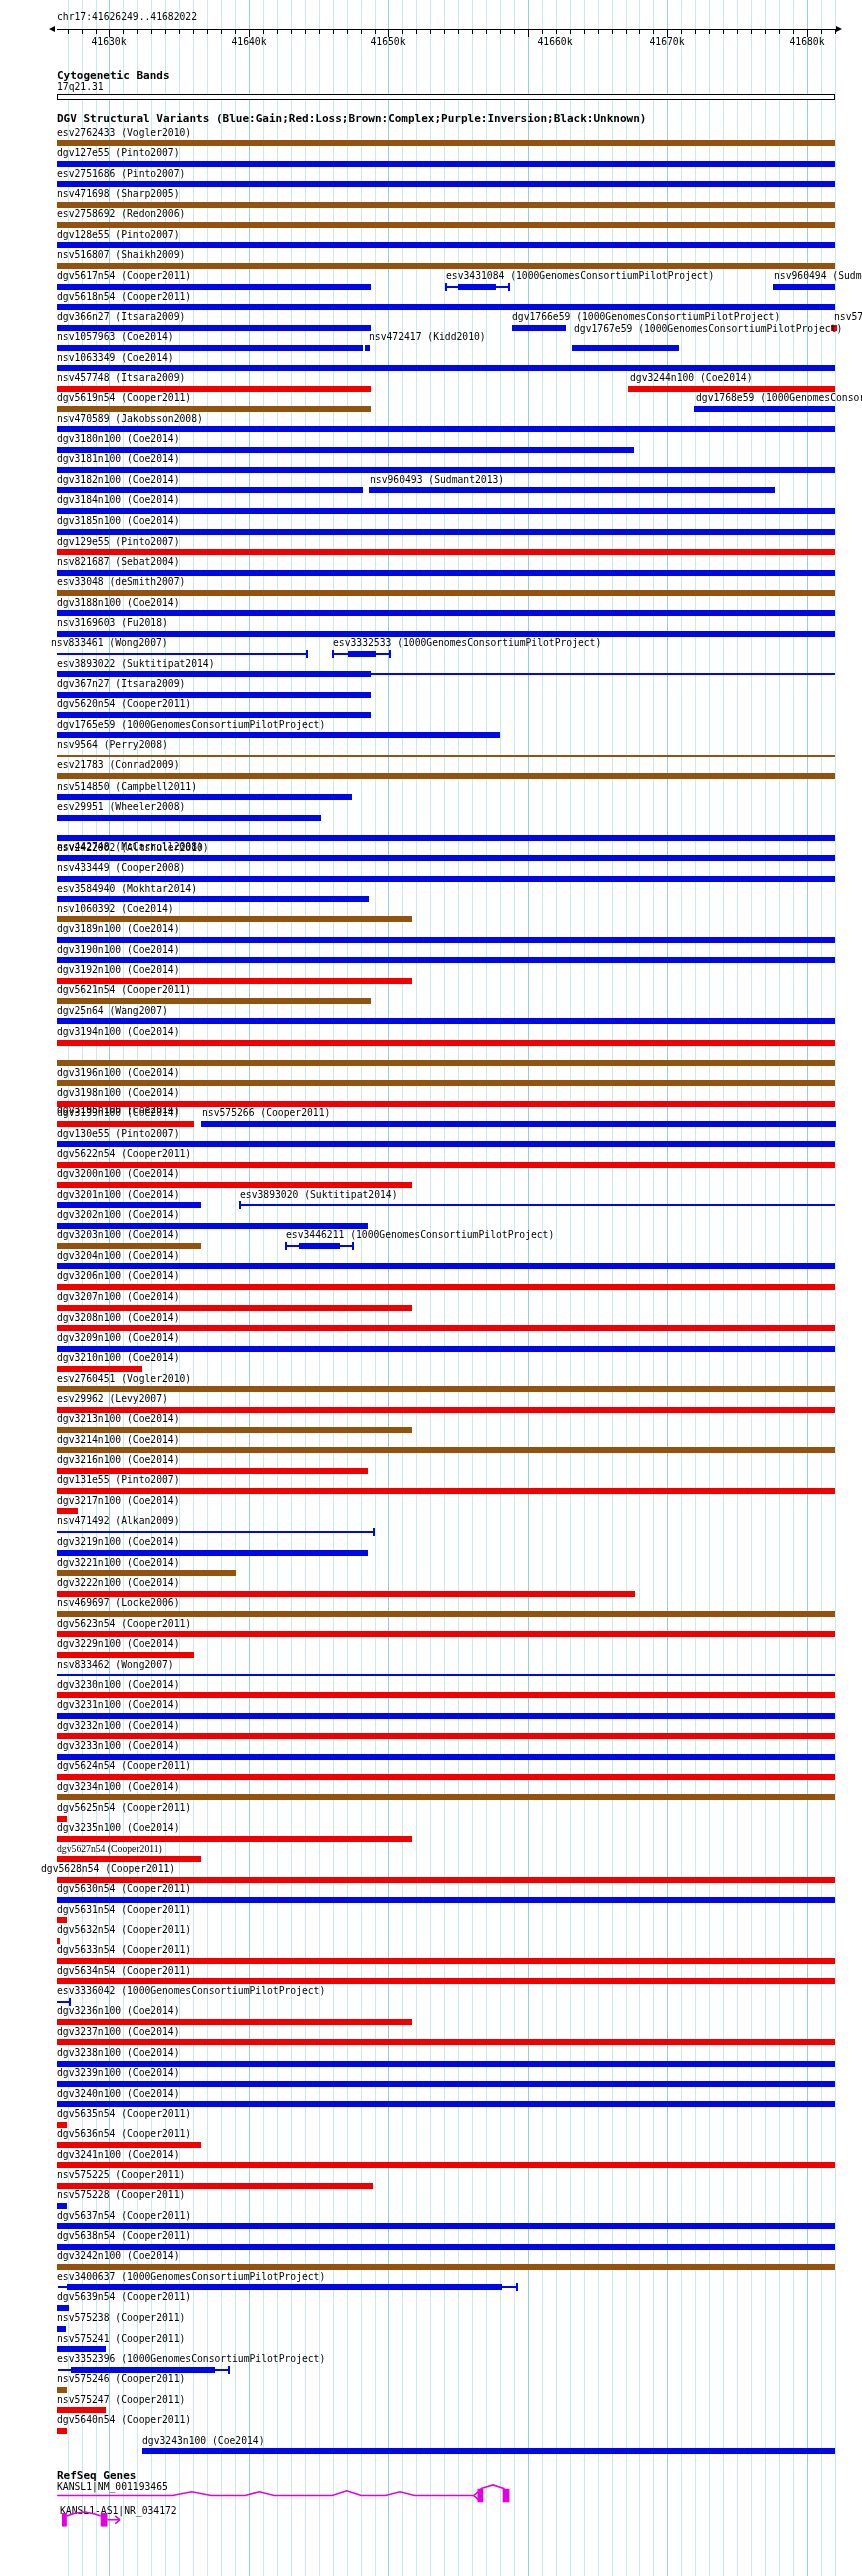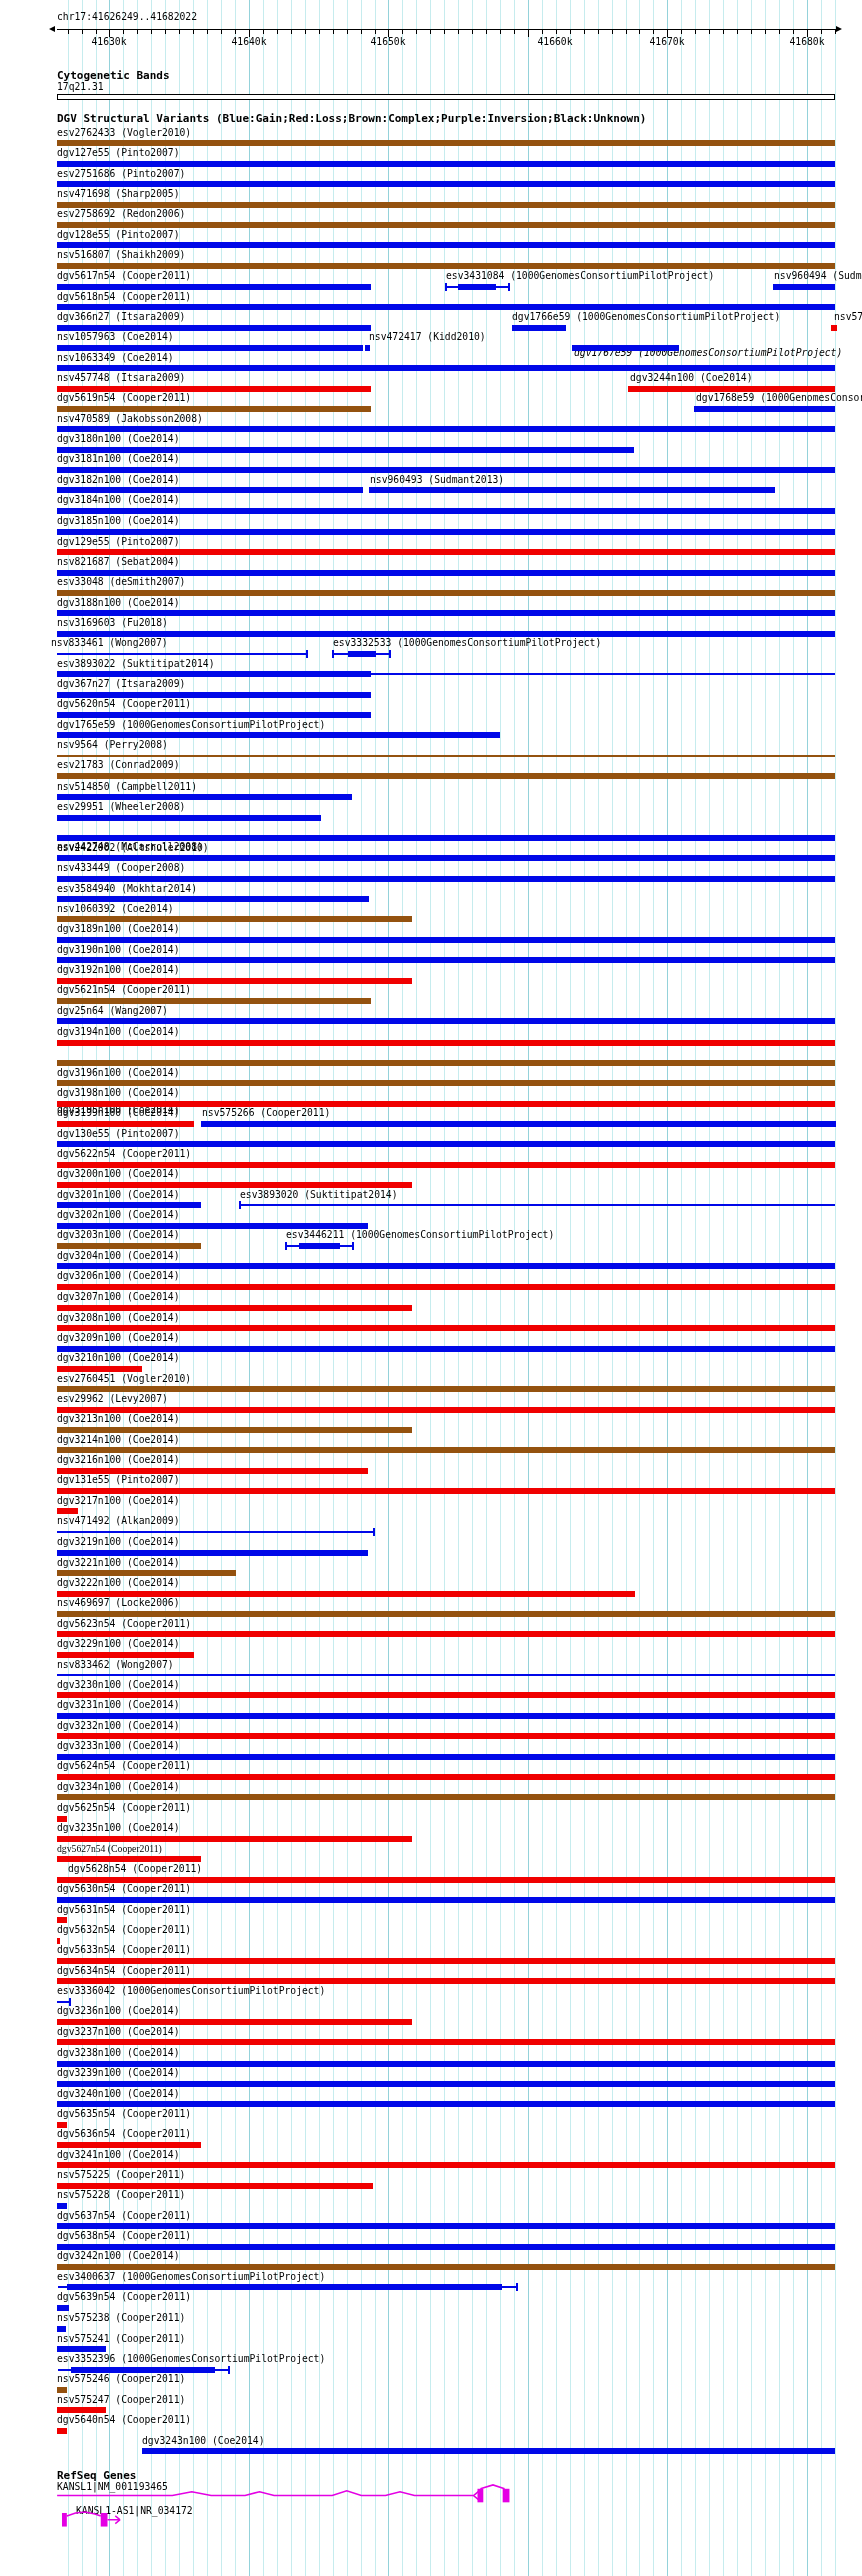--- a/index.html
+++ b/index.html
@@ -187,21 +187,21 @@
       <div class="lbl" style="left: 57px; top: 312px;">dgv366n27 (Itsara2009)</div>
       <div class="vbar" style="left: 57px; top: 325px; width: 314px; height: 5.8px; background: rgb(0, 8, 232);"></div>
       <div class="lbl" style="left: 512px; top: 312px;">dgv1766e59 (1000GenomesConsortiumPilotProject)</div>
       <div class="vbar" style="left: 512px; top: 325px; width: 54px; height: 5.8px; background: rgb(0, 8, 232);"></div>
       <div class="lbl" style="left: 834px; top: 312px;">nsv57</div>
       <div class="vbar" style="left: 831px; top: 325px; width: 5.8px; height: 5.8px; background: rgb(240, 0, 0);"></div>
       <div class="lbl" style="left: 57px; top: 332px;">nsv1057963 (Coe2014)</div>
       <div class="vbar" style="left: 57px; top: 345px; width: 306px; height: 5.8px; background: rgb(0, 8, 232);"></div>
       <div class="lbl" style="left: 369px; top: 332px;">nsv472417 (Kidd2010)</div>
       <div class="vbar" style="left: 365px; top: 345px; width: 4.8px; height: 5.8px; background: rgb(0, 8, 232);"></div>
-      <div class="lbl" style="left: 574px; top: 348px; font-style: italic;">dgv1767e59 (1000GenomesConsortiumPilotProject)</div>
+      <div class="lbl" style="left: 574px; top: 324px;">dgv1767e59 (1000GenomesConsortiumPilotProject)</div>
       <div class="vbar" style="left: 572px; top: 345px; width: 107px; height: 5.8px; background: rgb(0, 8, 232);"></div>
       <div class="lbl" style="left: 57px; top: 353px;">nsv1063349 (Coe2014)</div>
       <div class="vbar" style="left: 57px; top: 365px; width: 778px; height: 5.8px; background: rgb(0, 8, 232);"></div>
       <div class="lbl" style="left: 57px; top: 373px;">nsv457748 (Itsara2009)</div>
       <div class="vbar" style="left: 57px; top: 386px; width: 314px; height: 5.8px; background: rgb(240, 0, 0);"></div>
       <div class="lbl" style="left: 630px; top: 373px;">dgv3244n100 (Coe2014)</div>
       <div class="vbar" style="left: 628px; top: 386px; width: 207px; height: 5.8px; background: rgb(240, 0, 0);"></div>
       <div class="lbl" style="left: 57px; top: 393px;">dgv5619n54 (Cooper2011)</div>
       <div class="vbar" style="left: 57px; top: 406px; width: 314px; height: 5.8px; background: rgb(148, 82, 15);"></div>
       <div class="lbl" style="left: 696px; top: 393px;">dgv1768e59 (1000GenomesConsor</div>
@@ -361,21 +361,21 @@
       <div class="lbl" style="left: 57px; top: 1761px;">dgv5624n54 (Cooper2011)</div>
       <div class="vbar" style="left: 57px; top: 1774px; width: 778px; height: 5.8px; background: rgb(240, 0, 0);"></div>
       <div class="lbl" style="left: 57px; top: 1782px;">dgv3234n100 (Coe2014)</div>
       <div class="vbar" style="left: 57px; top: 1794px; width: 778px; height: 5.8px; background: rgb(148, 82, 15);"></div>
       <div class="lbl" style="left: 57px; top: 1803px;">dgv5625n54 (Cooper2011)</div>
       <div class="vbar" style="left: 57px; top: 1816px; width: 9.7px; height: 5.8px; background: rgb(240, 0, 0);"></div>
       <div class="lbl" style="left: 57px; top: 1823px;">dgv3235n100 (Coe2014)</div>
       <div class="vbar" style="left: 57px; top: 1836px; width: 355px; height: 5.8px; background: rgb(240, 0, 0);"></div>
       <div class="lbl" style="left: 57px; top: 1844px; font-family: Liberation Serif, serif;">dgv5627n54 (Cooper2011)</div>
       <div class="vbar" style="left: 57px; top: 1856px; width: 144px; height: 5.8px; background: rgb(240, 0, 0);"></div>
-      <div class="lbl" style="left: 68px; top: 1864px;">dgv5628n54 (Cooper2011)</div>
+      <div class="lbl" style="left: 41px; top: 1864px;">dgv5628n54 (Cooper2011)</div>
       <div class="vbar" style="left: 57px; top: 1877px; width: 778px; height: 5.8px; background: rgb(240, 0, 0);"></div>
       <div class="lbl" style="left: 57px; top: 1884px;">dgv5630n54 (Cooper2011)</div>
       <div class="vbar" style="left: 57px; top: 1897px; width: 778px; height: 5.8px; background: rgb(0, 8, 232);"></div>
       <div class="lbl" style="left: 57px; top: 1905px;">dgv5631n54 (Cooper2011)</div>
       <div class="vbar" style="left: 57px; top: 1917px; width: 9.7px; height: 5.8px; background: rgb(240, 0, 0);"></div>
       <div class="lbl" style="left: 57px; top: 1925px;">dgv5632n54 (Cooper2011)</div>
       <div class="vbar" style="left: 57px; top: 1938px; width: 2.9px; height: 5.8px; background: rgb(240, 0, 0);"></div>
       <div class="lbl" style="left: 57px; top: 1945px;">dgv5633n54 (Cooper2011)</div>
       <div class="vbar" style="left: 57px; top: 1958px; width: 778px; height: 5.8px; background: rgb(240, 0, 0);"></div>
       <div class="lbl" style="left: 57px; top: 1966px;">dgv5634n54 (Cooper2011)</div>
@@ -428,21 +428,21 @@
       <div class="lbl" style="left: 57px; top: 2395px;">nsv575247 (Cooper2011)</div>
       <div class="vbar" style="left: 57px; top: 2407px; width: 49px; height: 5.8px; background: rgb(240, 0, 0);"></div>
       <div class="lbl" style="left: 57px; top: 2415px;">dgv5640n54 (Cooper2011)</div>
       <div class="vbar" style="left: 57px; top: 2428px; width: 9.7px; height: 5.8px; background: rgb(240, 0, 0);"></div>
       <div class="lbl" style="left: 142px; top: 2436px;">dgv3243n100 (Coe2014)</div>
       <div class="vbar" style="left: 142px; top: 2448px; width: 693px; height: 5.8px; background: rgb(0, 8, 232);"></div>
     </div>
 
   <div class="title" style="left:57px;top:2470px;">RefSeq Genes</div>
   <div class="lbl" id="gene-label-0" style="left: 57px; top: 2482px;">KANSL1|NM_001193465</div>
-  <div class="lbl" id="gene-label-1" style="left: 76px; top: 2506px;">KANSL1-AS1|NR_034172</div>
+  <div class="lbl" id="gene-label-1" style="left: 60px; top: 2506px;">KANSL1-AS1|NR_034172</div>
   <svg id="gene-svg" style="position:absolute;left:0;top:2480px;" width="862" height="96" viewBox="0 0 890 99">
       <path d="M59,16 L178,16 L198,12 L218,16 L253,16 L268,12 L283,16 L343,16 L358,11 L373,16 L398,16 L413,12 L428,16 L468,16 L489,16 M489,16 L495,11 M489,16 L495,21 M496,9 L509,5 L521,9" stroke="#e400e4" fill="none" stroke-width="1.6"></path>
       <rect x="493" y="9" width="6" height="14" fill="#e400e4"></rect>
       <rect x="519" y="9" width="7" height="14" fill="#e400e4"></rect>
       <path d="M69,37 L78,34 L88,33 L98,35 L104,37 M111,41 L124,41 M124,41 L119,37 M124,41 L119,45" stroke="#e400e4" fill="none" stroke-width="1.6"></path>
       <rect x="64" y="34" width="5" height="14" fill="#e400e4"></rect>
       <rect x="104" y="34" width="7" height="14" fill="#e400e4"></rect>
     </svg>
 </div>
 

